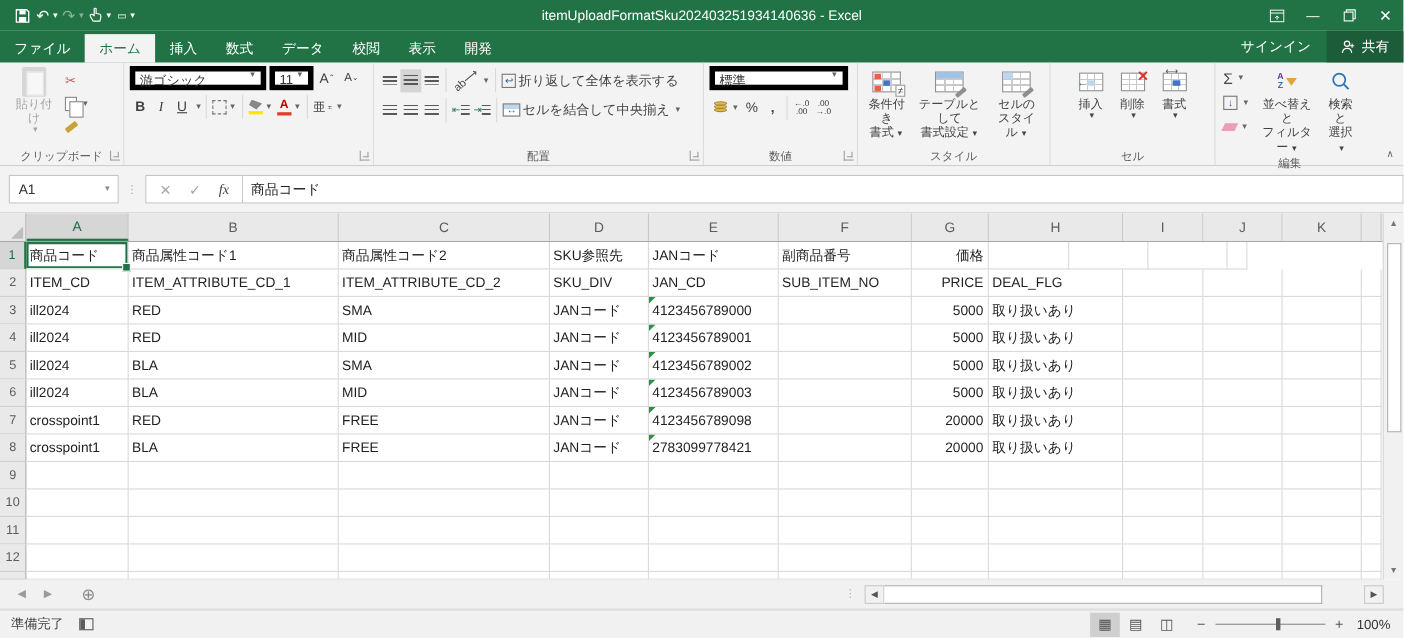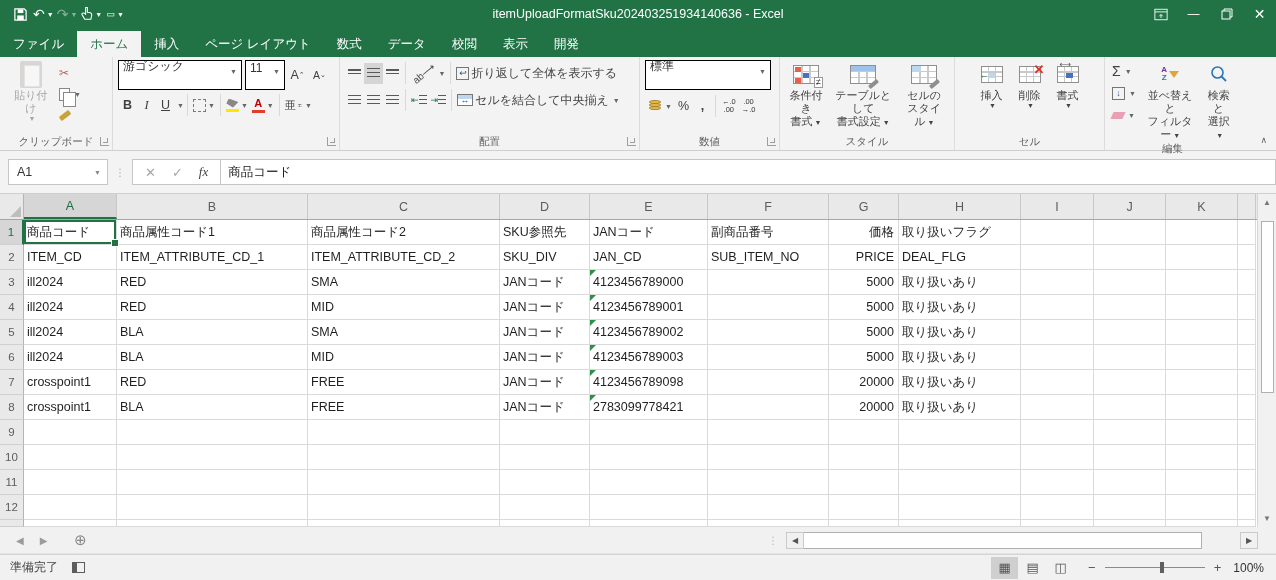--- a/index.html
+++ b/index.html
@@ -29,21 +29,21 @@
 .rlabel{height:17px;font-size:10.5px;color:#605e5c;display:flex;align-items:center;justify-content:center}
 .launcher{position:absolute;right:3px;bottom:4px;width:9px;height:9px;border-left:1px solid #8a8a8a;border-bottom:1px solid #8a8a8a;opacity:.8}
 .launcher:after{content:'';position:absolute;right:1px;top:1px;width:4px;height:4px;border-right:1px solid #8a8a8a;border-bottom:1px solid #8a8a8a}
 .col{display:flex;flex-direction:column}
 .row{display:flex;align-items:center}
 .bigbtn{display:flex;flex-direction:column;align-items:center;justify-content:flex-start;font-size:11px;color:#444;line-height:13px;padding:1px 4px;text-align:center}
 .bigbtn .ic{height:26px;display:flex;align-items:center;justify-content:center;margin-bottom:2px}
 .smbtn{height:20px;display:flex;align-items:center;font-size:12px;color:#444;padding:0 2px;gap:2px}
 .fmtbtn{min-width:19px;height:21px;display:flex;align-items:center;justify-content:center;font-size:12.5px;color:#404040;padding:0 2px}
 .pressed{background:#d5d5d5}
-.selectbox{background:#fff;border:1px solid #000000;height:22px;display:flex;align-items:flex-end;justify-content:space-between;padding:14px 4px;font-size:12px;color:#333}
+.selectbox{background:#fff;border:5px solid #000000;height:22px;display:flex;align-items:flex-start;justify-content:space-between;padding:0 4px;font-size:12px;color:#333}
 .stack{display:flex;flex-direction:column;align-items:center;line-height:10px}
 .bar{display:block;width:13px;height:3px;margin-top:1px}
 .ico-lines{width:13px;height:11px;background:repeating-linear-gradient(to bottom,#595959 0 1.5px,transparent 1.5px 3.8px)}
 .ico-clip{width:22px;height:27px;background:#b9b5b2;border-radius:2px;position:relative}
 .ico-clip:after{content:'';position:absolute;left:4px;top:4px;width:14px;height:20px;background:#fdfdfd;border:1px solid #d0cecc}
 .ico-scissors{color:#c05a5a}
 .ico-copy{width:11px;height:13px;border:1px solid #8a8886;background:#fff;position:relative}
 .ico-copy:after{content:'';position:absolute;left:3px;top:3px;width:11px;height:13px;border:1px solid #8a8886;background:#fff}
 .ico-brush{width:12px;height:5px;background:#c8a438;transform:rotate(-38deg);border-radius:1px}
 .ico-border{width:13px;height:13px;border:1px dashed #7a7a7a}
@@ -150,27 +150,37 @@
     </div>
     <div class="winbtn" style="font-size:14px">✕</div>
   </div>
 </div>
 
 <div class="tabbar">
   <div style="display:flex;align-items:flex-end">
       <div class="tab">ファイル</div>
       <div class="tab active">ホーム</div>
       <div class="tab">挿入</div>
-      <div class="tab">ページ レイアウト</div>
       <div class="tab">数式</div>
       <div class="tab">データ</div>
       <div class="tab">校閲</div>
       <div class="tab">表示</div>
       <div class="tab">開発</div>
     </div>
+  <div class="acct">
+    <div class="signin">サインイン</div>
+    <div class="sharebtn">
+      <svg width="13" height="13" viewBox="0 0 14 14">
+          <circle cx="6" cy="4" r="2.6" fill="none" stroke="#fff" stroke-width="1.2"></circle>
+          <path d="M1.5 13c0-3 2-4.5 4.5-4.5S10.5 10 10.5 13" fill="none" stroke="#fff" stroke-width="1.2"></path>
+          <path d="M11 4v4M9 6h4" stroke="#fff" stroke-width="1.1"></path>
+        </svg>
+      <span>共有</span>
+    </div>
+  </div>
 </div>
 
 <div class="ribbon">
 
   <div class="rgroup" style="width:113px">
     <div class="rbody">
       <div class="bigbtn dim" style="width:52px">
         <span class="ic">
             <span class="ico-clip"></span>
           </span>
@@ -502,23 +512,20 @@
         </div>
         <div class="gcell" style="width: 118px;">
           <span>JANコード</span>
         </div>
         <div class="gcell" style="width: 121px;">
           <span>副商品番号</span>
         </div>
         <div class="gcell num" style="width: 70px;">
           <span>価格</span>
         </div>
-        <div class="gcell" style="width: 122px;">
-          <span>取り扱いフラグ</span>
-        </div>
         <div class="gcell" style="width: 73px;">
           <span></span>
         </div>
         <div class="gcell" style="width: 72px;">
           <span></span>
         </div>
         <div class="gcell" style="width: 72px;">
           <span></span>
         </div>
         <div class="gcell" style="width: 18px;"></div>

